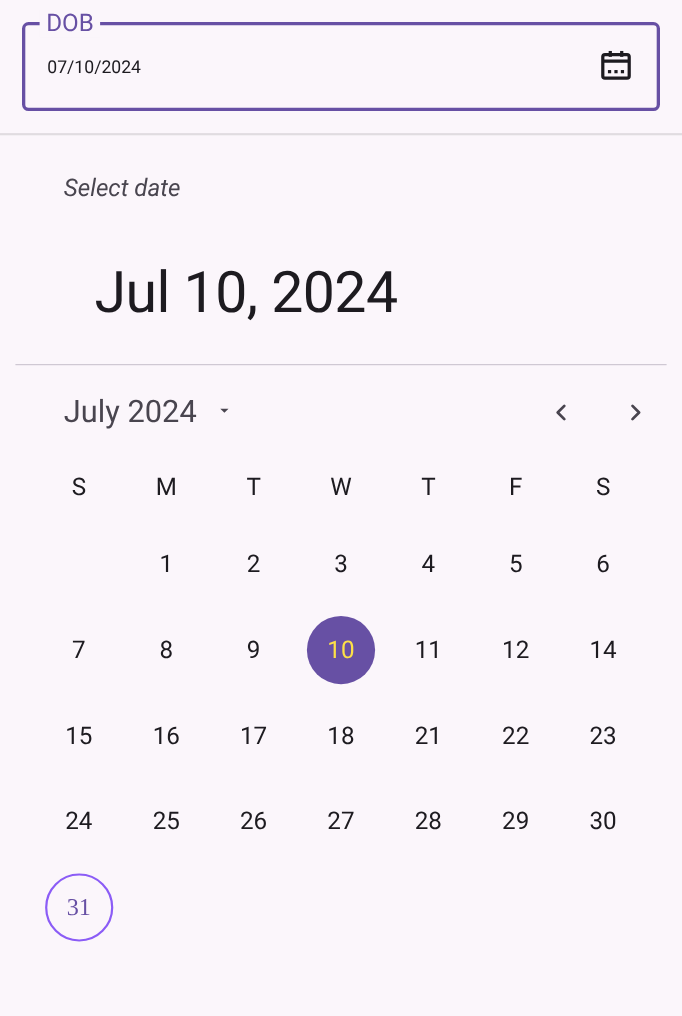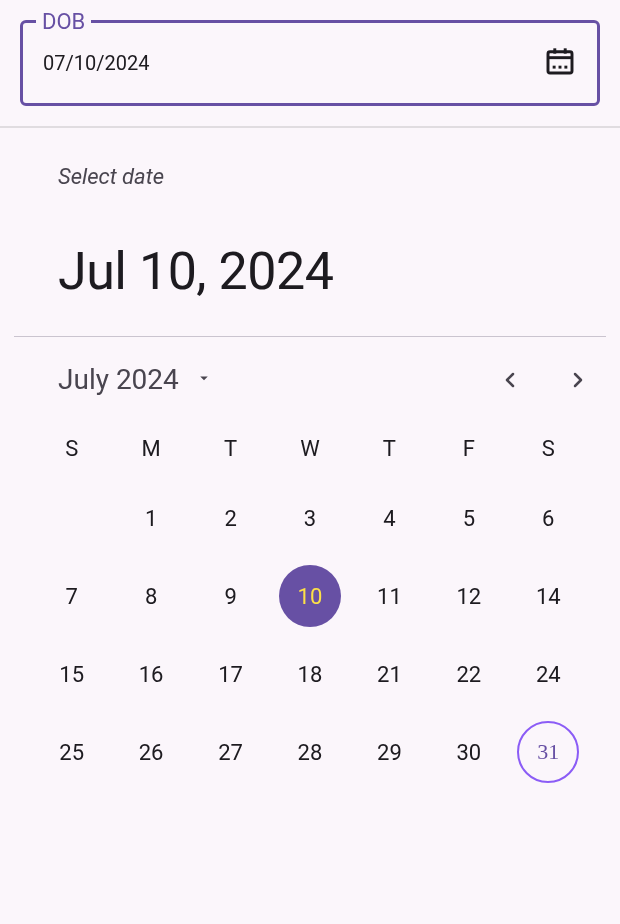--- a/index.html
+++ b/index.html
@@ -34,21 +34,21 @@
       border-radius: 6px;
       padding: 28px 70px 28px 20px;
       font-size: 24px;
       color: #1d1b20;
       background: transparent;
       display: flex;
       align-items: center;
       justify-content: space-between;
     }
     .input-value {
-      font-size: 20px;
+      font-size: 16px;
       color: #1d1b20;
     }
     .calendar-icon {
       position: absolute;
       right: 24px;
       top: 50%;
       transform: translateY(-50%);
     }
     .divider-top {
       height: 2px;
@@ -63,20 +63,21 @@
       color: #49454f;
       padding: 36px 0 0 58px;
       font-style: italic;
     }
     .headline-date {
       font-size: 52px;
       font-weight: 400;
       color: #1d1b20;
       padding: 52px 0 34px 58px;
       letter-spacing: -0.5px;
+      margin-left: 28px;
     }
     .divider-mid {
       height: 1px;
       background: #cac4cf;
       margin: 0 14px;
     }
     .month-nav {
       display: flex;
       align-items: center;
       justify-content: space-between;
@@ -259,20 +260,23 @@
       <div class="day-cell">
         <div class="day-inner">18</div>
       </div>
       <div class="day-cell">
         <div class="day-inner">21</div>
       </div>
       <div class="day-cell">
         <div class="day-inner">22</div>
       </div>
       <div class="day-cell">
+        <div class="day-inner">23</div>
+      </div>
+      <div class="day-cell">
         <div class="day-inner">24</div>
       </div>
       <div class="day-cell">
         <div class="day-inner">25</div>
       </div>
       <div class="day-cell">
         <div class="day-inner">26</div>
       </div>
       <div class="day-cell">
         <div class="day-inner">27</div>

